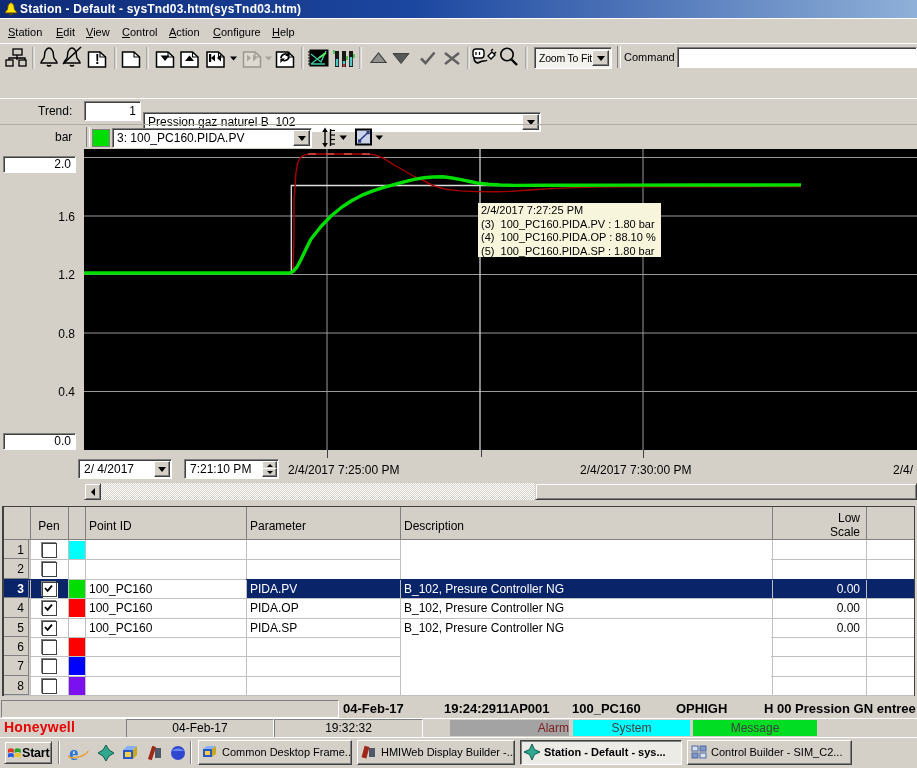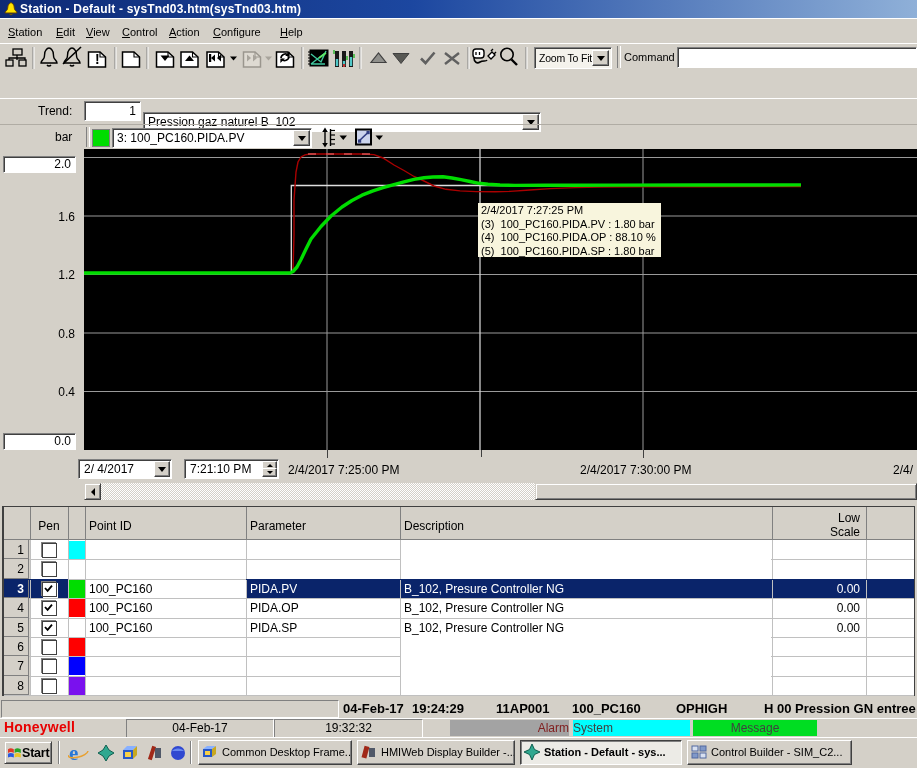--- a/index.html
+++ b/index.html
@@ -23,21 +23,21 @@
       </svg></div>
 <div class="a" style="left:20px;top:2px;font-size:12px;font-weight:bold;color:#fff;letter-spacing:.2px;">Station - Default - sysTnd03.htm(sysTnd03.htm)</div>
 
 <div class="a" style="left:0;top:18px;width:917px;height:25px;border-top:1px solid #fff;"></div>
 <div class="a" style="left:8px;top:26px;font-size:11px;"><span class="u">S</span>tation</div>
 <div class="a" style="left:56px;top:26px;font-size:11px;"><span class="u">E</span>dit</div>
 <div class="a" style="left:86px;top:26px;font-size:11px;"><span class="u">V</span>iew</div>
 <div class="a" style="left:122px;top:26px;font-size:11px;"><span class="u">C</span>ontrol</div>
 <div class="a" style="left:169px;top:26px;font-size:11px;"><span class="u">A</span>ction</div>
 <div class="a" style="left:213px;top:26px;font-size:11px;"><span class="u">C</span>onfigure</div>
-<div class="a" style="left:280px;top:26px;font-size:11px;"><span class="u">H</span>elp</div>
+<div class="a" style="left:272px;top:26px;font-size:11px;"><span class="u">H</span>elp</div>
 
 <div class="a" style="left:0;top:43px;width:917px;height:29px;border-top:1px solid #fff;border-bottom:1px solid #808080;"></div>
 <div class="a" style="left:0;top:44px;width:917px;height:28px;"><svg width="917" height="28" viewBox="0 0 917 28">
         <g stroke="#000" fill="#d4d0c8" stroke-width="1.3">
           <rect x="13" y="5" width="9" height="6"></rect>
           <rect x="6" y="16" width="7" height="6"></rect>
           <rect x="19" y="16" width="7" height="6"></rect>
           <path d="M17,11 v3 M9,16 v-2 h16 v2 M17,14 v2" fill="none"></path>
         </g>
         <line x1="33" y1="3" x2="33" y2="25" stroke="#808080"></line>
@@ -332,32 +332,32 @@
       <div class="cell" style="left:401px;top:132.0px;width:370px;height:1px;background:#fff;"></div>
       <div class="cell" style="left:401px;top:151.4px;width:370px;height:1px;background:#fff;"></div>
       <div class="cell" style="left:401px;top:170.8px;width:370px;height:1px;background:#fff;"></div>
       <div class="cell" style="left:246px;top:73.8px;width:668px;height:1px;background:#0a246a;"></div>
       <div class="cell" style="left:4px;top:73.8px;width:64px;height:1px;background:#0a246a;"></div>
     </div>
 
 <div class="a" style="left:0;top:698px;width:917px;height:20px;background:#d4d0c8;"></div>
 <div class="a" style="left:1px;top:700px;width:336px;height:16px;border:1px solid #808080;border-bottom-color:#fff;border-right-color:#fff;"></div>
 <div class="a" style="left:343px;top:701px;font-size:13px;font-weight:bold;white-space:nowrap;">04-Feb-17</div>
-    <div class="a" style="left:412px;top:701px;font-size:13px;font-weight:bold;white-space:nowrap;">19:24:29</div>
+    <div class="a" style="left:444px;top:701px;font-size:13px;font-weight:bold;white-space:nowrap;">19:24:29</div>
     <div class="a" style="left:496px;top:701px;font-size:13px;font-weight:bold;white-space:nowrap;">11AP001</div>
     <div class="a" style="left:572px;top:701px;font-size:13px;font-weight:bold;white-space:nowrap;">100_PC160</div>
     <div class="a" style="left:676px;top:701px;font-size:13px;font-weight:bold;white-space:nowrap;">OPHIGH</div>
     <div class="a" style="left:764px;top:701px;font-size:13px;font-weight:bold;white-space:nowrap;">H 00 Pression GN entree B_10</div>
 
 <div class="a" style="left:0;top:718px;width:917px;height:19px;background:#d4d0c8;border-top:1px solid #fff;"></div>
 <div class="a" style="left:4px;top:719px;font-size:14px;font-weight:bold;color:#e80000;letter-spacing:0.2px;">Honeywell</div>
 <div class="a" style="left:126px;top:719px;width:146px;height:16px;border:1px solid #808080;border-bottom-color:#fff;border-right-color:#fff;text-align:center;font-size:12px;padding-top:1px;">04-Feb-17</div>
 <div class="a" style="left:274px;top:719px;width:147px;height:16px;border:1px solid #808080;border-bottom-color:#fff;border-right-color:#fff;text-align:center;font-size:12px;padding-top:1px;">19:32:32</div>
 <div class="a" style="left:450px;top:720px;width:119px;height:16px;background:#a3a3a3;text-align:right;font-size:12px;color:#802020;padding-top:1px;box-sizing:border-box;">Alarm</div>
-<div class="a" style="left:573px;top:720px;width:117px;height:16px;background:#00ffff;font-size:12px;color:#404040;padding-top:1px;box-sizing:border-box;">System</div>
+<div class="a" style="left:573px;top:720px;width:117px;height:16px;background:#00ffff;text-align:center;font-size:12px;color:#404040;padding-top:1px;box-sizing:border-box;">System</div>
 <div class="a" style="left:693px;top:720px;width:124px;height:16px;background:#00dd22;text-align:center;font-size:12px;color:#404040;padding-top:1px;box-sizing:border-box;">Message</div>
 
 <div class="a" style="left:0;top:737px;width:917px;height:31px;background:#d4d0c8;border-top:1px solid #fff;"></div>
 <div class="a" style="left:0;top:737px;width:917px;height:31px;">
       <div class="a raise2" style="left:4px;top:4px;width:48px;height:23px;background:#d4d0c8;box-sizing:border-box;">
         <svg width="15" height="15" viewBox="0 0 15 15" style="position:absolute;left:2px;top:4px;">
           <path d="M1,3.2 C3,2 4.5,2 6.8,3.2 L6.8,7 C4.5,5.8 3,5.8 1,7 Z" fill="#e03828"></path>
           <path d="M7.6,3.2 C9.6,2 11,2 13.8,3.2 L13.8,7 C11,5.8 9.6,5.8 7.6,7 Z" fill="#28a428"></path>
           <path d="M1,7.8 C3,6.6 4.5,6.6 6.8,7.8 L6.8,11.6 C4.5,10.4 3,10.4 1,11.6 Z" fill="#2858e0"></path>
           <path d="M7.6,7.8 C9.6,6.6 11,6.6 13.8,7.8 L13.8,11.6 C11,10.4 9.6,10.4 7.6,11.6 Z" fill="#ecc428"></path>

